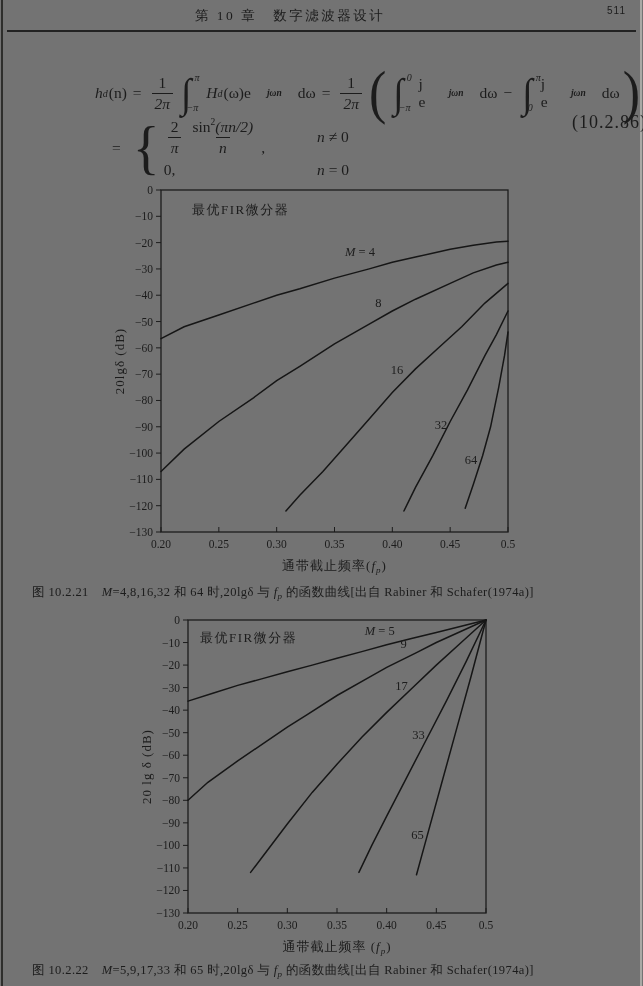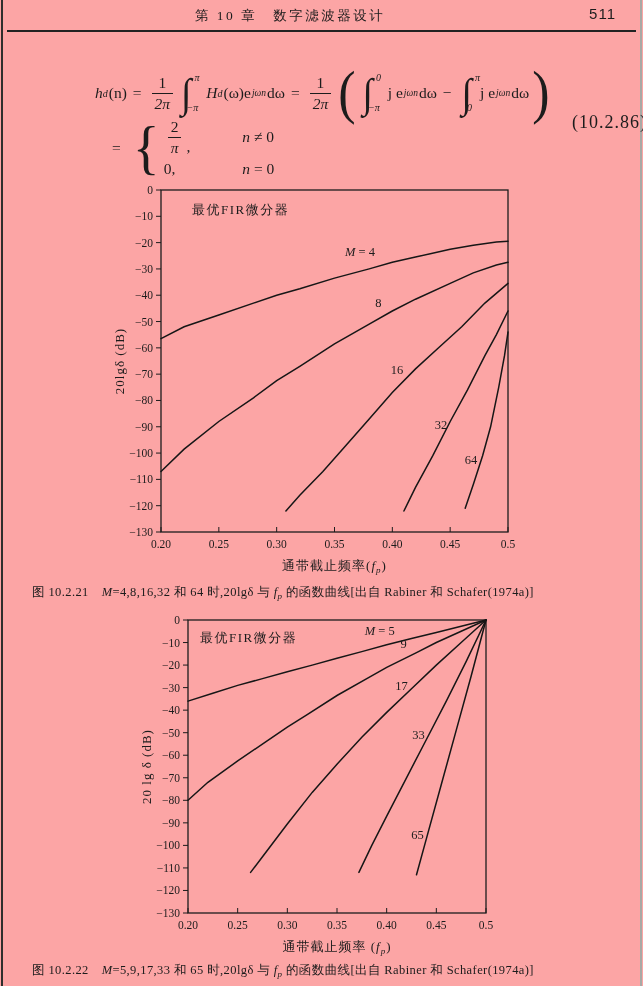--- a/index.html
+++ b/index.html
@@ -1,39 +1,39 @@
 <!DOCTYPE html>
 <html><head>
 <meta charset="utf-8">
 <style>
   html,body{margin:0;padding:0;background:#e8e8e6;}
   .page{
     position:relative; width:643px; height:986px; margin:0 auto;
-    background:#fca5a5; overflow:hidden; color:#1c1c1c;
+    background:#737373; overflow:hidden; color:#1c1c1c;
     font-family:"Liberation Serif","DejaVu Serif",serif;
   }
   .scan-edge-l{position:absolute;left:1px;top:0;width:2px;height:986px;background:#2e2e2c;}
   .scan-edge-r{position:absolute;left:640px;top:0;width:2px;height:986px;background:#a9a9a5;}
   .chapter{position:absolute;left:150px;top:7px;width:280px;text-align:center;
     font-size:13.5px;letter-spacing:2.5px;}
-  .pageno{position:absolute;right:27px;top:5px;font-size:15px;letter-spacing:1px;
+  .pageno{position:absolute;right:17px;top:5px;font-size:10px;letter-spacing:1px;
     font-family:"Liberation Sans","DejaVu Sans",sans-serif;}
   .rule{position:absolute;left:7px;top:30px;width:629px;height:2px;background:#222;}
   .intro{position:absolute;left:33px;top:40px;margin:0;font-size:14px;letter-spacing:1.6px;}
   
   .eq-line1{position:absolute;left:95px;top:62px;height:62px;display:flex;align-items:center;
     font-size:15.5px;}
   .eq-line2{position:absolute;left:106px;top:118px;height:60px;display:flex;align-items:center;
     font-size:15.5px;}
   .eqno{position:absolute;left:572px;top:112px;font-size:18px;letter-spacing:1px;}
   .v{font-style:italic;}
   .rm{font-style:normal;}
   .op{margin:0 6px;}
   .sb{font-size:10px;font-style:italic;vertical-align:-4px;margin-right:1px;}
-  .sup{font-size:9.5px;font-style:italic;vertical-align:7px;margin:0 1px;}
+  .sup{font-size:9.5px;font-style:italic;vertical-align:7px;margin:0 16px;font-weight:bold;}
   .ssup{font-size:9.5px;vertical-align:7px;}
   .frac{display:inline-flex;flex-direction:column;align-items:center;margin:0 4px;line-height:1.15;}
   .frac .num{padding:0 3px 1px;}
   .frac .den{border-top:1.3px solid #1c1c1c;padding:1px 3px 0;font-style:italic;}
   .integral{display:inline-flex;align-items:center;margin:0 2px 0 4px;}
   .int-glyph{font-size:38px;line-height:0.9;transform:scaleY(1.08);font-weight:400;}
   .int-lims{display:flex;flex-direction:column;justify-content:space-between;height:42px;
     font-size:10px;font-style:italic;line-height:1;margin-left:1px;}
   .int-lims .up{transform:translate(2px,1px);}
   .int-lims .lo{transform:translate(-6px,-1px);}
@@ -118,20 +118,24 @@
   <div class="eqno">(10.2.86)</div>
 
   <div class="eq-line2">
     <span class="op">=</span>
     <span class="bigbrace">{</span>
     <div class="cases">
       <div class="case-expr">
         <span class="frac">
             <span class="num">2</span>
             <span class="den">π</span>
+          </span>
+        <span class="frac">
+            <span class="num"><span class="rm">sin</span><span class="ssup">2</span><span class="v">(πn/2)</span></span>
+            <span class="den v">n</span>
           </span>
         <span class="comma">,</span>
       </div>
       <div class="case-cond"><span class="v">n</span><span class="rm"> ≠ 0</span></div>
       <div class="case-expr">
           <span class="rm">0,</span>
         </div>
       <div class="case-cond"><span class="v">n</span><span class="rm"> = 0</span></div>
     </div>
   </div>

